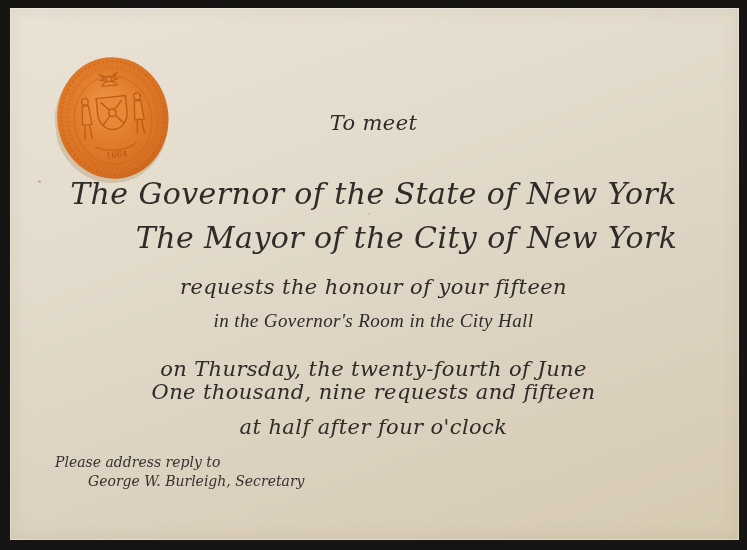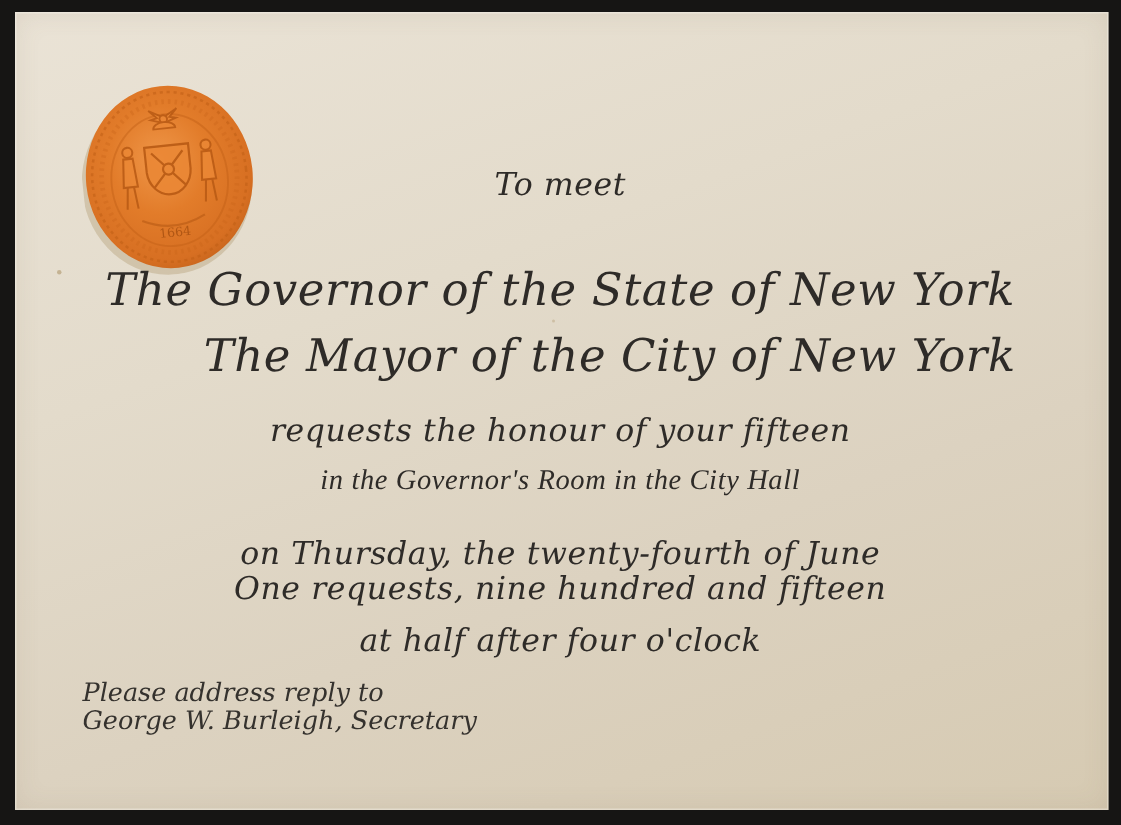--- a/index.html
+++ b/index.html
@@ -50,26 +50,26 @@
   .line-body3     { top: 345px; font-size: 21px; margin-top: 12px; }
   .line-body4     { top: 380px; font-size: 21px; }
   .line-body5     { top: 415px; font-size: 21px; }
   .reply {
     position: absolute;
     left: 55px;
     top: 453px;
     font-family: "DejaVu Serif", serif;
     font-style: italic;
     color: #35322e;
-    font-size: 17px;
+    font-size: 14px;
     line-height: 19px;
     white-space: nowrap;
   }
   .reply .r1 { margin-left: 0; }
-  .reply .r2 { }
+  .reply .r2 { margin-left: 33px; }
   .reply .r3 { margin-left: 63px; }
   .speck {
     position: absolute;
     border-radius: 50%;
     background: #a98f62;
     opacity: 0.55;
   }
 </style>
 </head>
 <body>
@@ -125,19 +125,19 @@
   <div class="speck" style="left:28px; top:172px; width:3px; height:3px;"></div>
   <div class="speck" style="left:358px; top:205px; width:2px; height:2px; opacity:.35;"></div>
 </div>
 
 <div class="script line-tomeet">To meet</div>
 <div class="script line-governor">The Governor of the State of New York</div>
 <div class="script line-mayor">The Mayor of the City of New York</div>
 <div class="script line-body1">requests the honour of your fifteen</div>
 <div class="script line-body2">in the Governor's Room in the City Hall</div>
 <div class="script line-body3">on Thursday, the twenty-fourth of June</div>
-<div class="script line-body4">One requests, nine hundred and fifteen</div>
+<div class="script line-body4">One thousand, nine requests and fifteen</div>
 <div class="script line-body5">at half after four o'clock</div>
 
 <div class="reply">
   <div class="r1">Please address reply to</div>
   <div class="r2">George W. Burleigh, Secretary</div>
 </div>
 
 </body></html>

